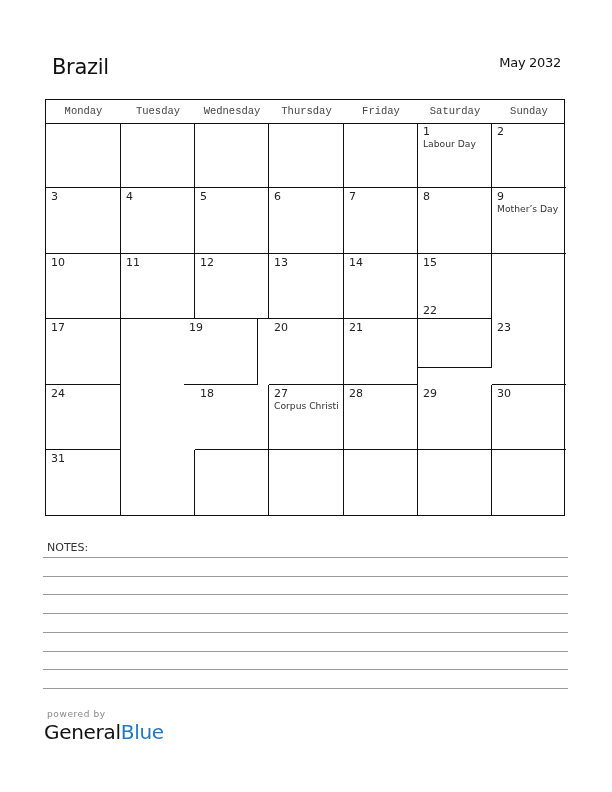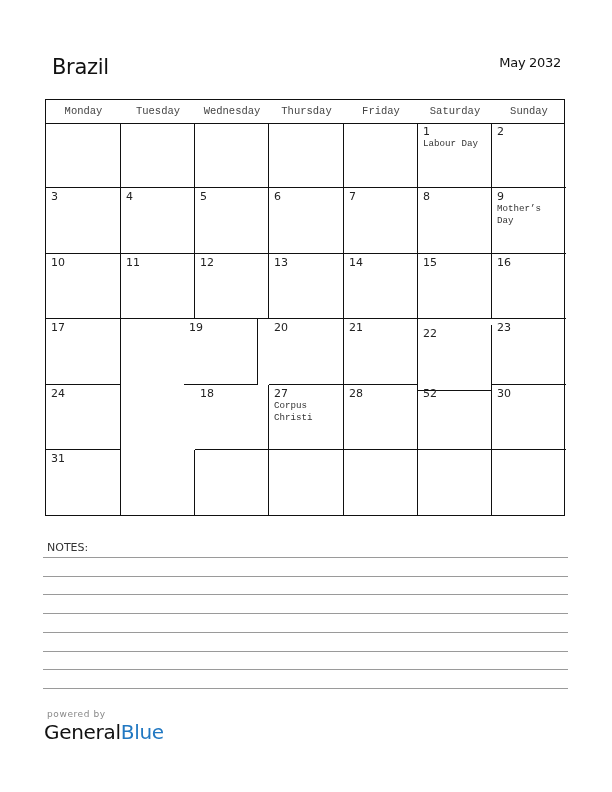--- a/index.html
+++ b/index.html
@@ -9,21 +9,21 @@
   .month { position: absolute; right: 51px; top: 55px; font-size: 13px; color: #111; letter-spacing: -0.3px; }
   .cal { position: absolute; left: 45px; top: 99px; width: 520px; height: 417px;
          border: 1.3px solid #111; box-sizing: border-box; }
   .hdr { position: absolute; left: 0; top: 0; width: 100%; height: 24px; border-bottom: 1.3px solid #111; box-sizing: border-box; font-family: Liberation Mono, monospace; }
   .hdr-cell { position: absolute; top: 0; height: 23px; line-height: 23px; text-align: center;
               font-size: 10.5px; color: #444; }
   .cell { position: absolute; box-sizing: border-box; border-right: 1.3px solid #111; border-bottom: 1.3px solid #111; }
   .cell.last-col { border-right: none; }
   .cell.last-row { border-bottom: none; }
   .num { position: absolute; left: 5px; top: 2px; font-size: 11px; color: #222; }
-  .hol { position: absolute; left: 5px; top: 15px; font-size: 9.2px; line-height: 12px; color: #333; width: 66px; font-family: Liberation Mono, monospace; }
+  .hol { position: absolute; left: 5px; top: 15px; font-size: 9.2px; line-height: 12px; color: #333; width: 66px; }
   .notes-label { position: absolute; left: 47px; top: 541px; font-size: 11px; color: #333; }
   .note-line { position: absolute; left: 43px; width: 525px; height: 0; border-top: 1.3px solid #9a9a9a; }
   .powered { position: absolute; left: 47px; top: 709px; font-size: 9px; color: #888; letter-spacing: 0.6px; }
   .brand { position: absolute; left: 44px; top: 720px; font-size: 20px; color: #111; letter-spacing: -0.3px; }
   .brand .blue { color: #2178c2; }
 </style>
 </head>
 <body>
 
 <div class="country">Brazil</div>
@@ -94,56 +94,53 @@
     </div>
     <div class="cell" style="left: 223px; top: 154px; width: 75px; height: 65px;">
       <span class="num">13</span>
     </div>
     <div class="cell" style="left: 298px; top: 154px; width: 74px; height: 65px;">
       <span class="num">14</span>
     </div>
     <div class="cell" style="left: 372px; top: 154px; width: 74px; height: 65px;">
       <span class="num">15</span>
     </div>
-    <div class="cell last-col" style="left: 446px; top: 154px; width: 74px; height: 65px;">
-      <span class="num">16</span>
-    </div>
     <div class="cell" style="left: 0px; top: 219px; width: 75px; height: 66px;">
       <span class="num">17</span>
     </div>
     <div class="cell" style="left: 138px; top: 219px; width: 74px; height: 66px;">
       <span class="num">19</span>
     </div>
     <div class="cell" style="left: 223px; top: 219px; width: 75px; height: 66px;">
       <span class="num">20</span>
     </div>
     <div class="cell" style="left: 298px; top: 219px; width: 74px; height: 66px;">
       <span class="num">21</span>
     </div>
-    <div class="cell" style="left: 372px; top: 225px; width: 74px; height: 66px;">
+    <div class="cell" style="left: 372px; top: 202px; width: 74px; height: 66px;">
       <span class="num">22</span>
     </div>
     <div class="cell last-col" style="left: 446px; top: 219px; width: 74px; height: 66px;">
       <span class="num">23</span>
     </div>
     <div class="cell" style="left: 0px; top: 285px; width: 75px; height: 65px;">
       <span class="num">24</span>
     </div>
     <div class="cell" style="left: 149px; top: 285px; width: 74px; height: 65px;">
       <span class="num">18</span>
     </div>
     <div class="cell" style="left: 223px; top: 285px; width: 75px; height: 65px;">
       <span class="num">27</span>
       <span class="hol">Corpus Christi</span>
     </div>
     <div class="cell" style="left: 298px; top: 285px; width: 74px; height: 65px;">
       <span class="num">28</span>
     </div>
     <div class="cell" style="left: 372px; top: 285px; width: 74px; height: 65px;">
-      <span class="num">52</span>
+      <span class="num">29</span>
     </div>
     <div class="cell last-col" style="left: 446px; top: 285px; width: 74px; height: 65px;">
       <span class="num">30</span>
     </div>
     <div class="cell last-row" style="left: 0px; top: 350px; width: 75px; height: 66px;">
       <span class="num">31</span>
     </div>
     <div class="cell last-row" style="left: 75px; top: 350px; width: 74px; height: 66px;">
       <span class="num"></span>
     </div>

